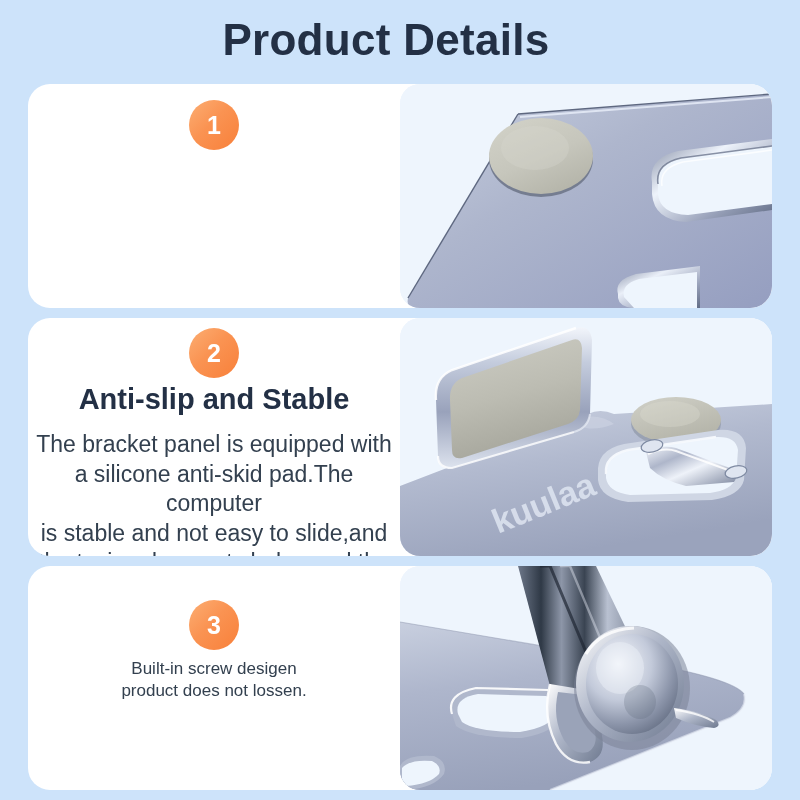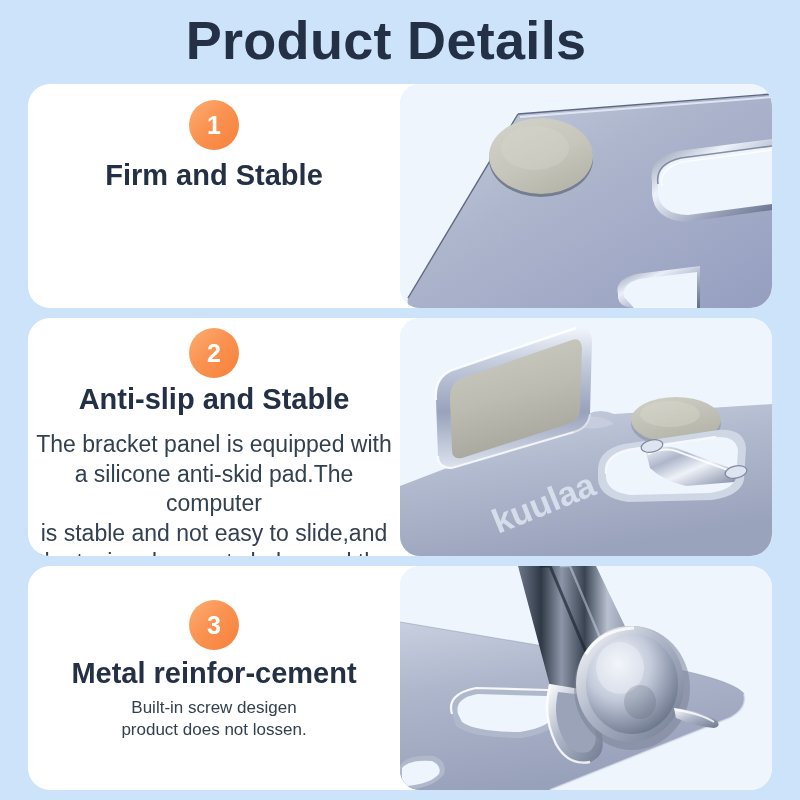--- a/index.html
+++ b/index.html
@@ -8,21 +8,21 @@
     background:#cde3fa;
     font-family:"Liberation Sans", sans-serif;
     -webkit-font-smoothing:antialiased;
   }
   .page{position:relative;width:800px;height:800px;background:#cde3fa;}
 
   
   .page-title{
     position:absolute;left:0;top:8px;width:772px;
     text-align:center;
-    font-size:54px;font-weight:bold;letter-spacing:0.3px;
+    font-size:44px;font-weight:bold;letter-spacing:0.3px;
     color:#233045;
     line-height:64px;
   }
 
   
   .card{
     position:absolute;left:28px;width:744px;
     background:#ffffff;
     border-radius:22px;
     overflow:hidden;
@@ -89,21 +89,20 @@
 </head>
 <body>
 
 <div class="page">
 
   <div class="page-title">Product Details</div>
 
   <div class="card" id="card-1">
     <div class="card-text">
       <div class="badge">1</div>
-      <div class="card-heading">Firm and Stable</div>
     </div>
     <div class="card-photo">
       <svg class="photo-svg" viewBox="0 0 372 224" preserveAspectRatio="xMidYMid slice">
         <defs>
           <linearGradient id="g1plate" x1="0" y1="0" x2="1" y2="1">
             <stop offset="0%" stop-color="#c7cfe0"></stop>
             <stop offset="40%" stop-color="#aeb6cd"></stop>
             <stop offset="100%" stop-color="#959ec0"></stop>
           </linearGradient>
           <linearGradient id="g1pad" x1="0" y1="0" x2="0.6" y2="1">
@@ -211,21 +210,20 @@
         <ellipse cx="336" cy="154" rx="11" ry="6" fill="#dfe5f0" stroke="#7e8aa2" stroke-width="1.2" transform="rotate(-12 336 154)"></ellipse>
 
         <text x="98" y="216" transform="rotate(-22 98 216)" font-family="'Liberation Sans', sans-serif" font-size="34" font-weight="bold" fill="#dfe5f1" opacity="0.85">kuulaa</text>
       </svg>
     </div>
   </div>
 
   <div class="card" id="card-3">
     <div class="card-text">
       <div class="badge">3</div>
-      <div class="card-heading">Metal reinfor-cement</div>
       <div class="card-body">Built-in screw desigen
 product does not lossen.</div>
     </div>
     <div class="card-photo">
       <svg class="photo-svg" viewBox="0 0 372 224" preserveAspectRatio="xMidYMid slice">
         <defs>
           <linearGradient id="g3plate" x1="0" y1="0" x2="0.3" y2="1">
             <stop offset="0%" stop-color="#c8cfdf"></stop>
             <stop offset="40%" stop-color="#aeb6cc"></stop>
             <stop offset="100%" stop-color="#98a1ba"></stop>

